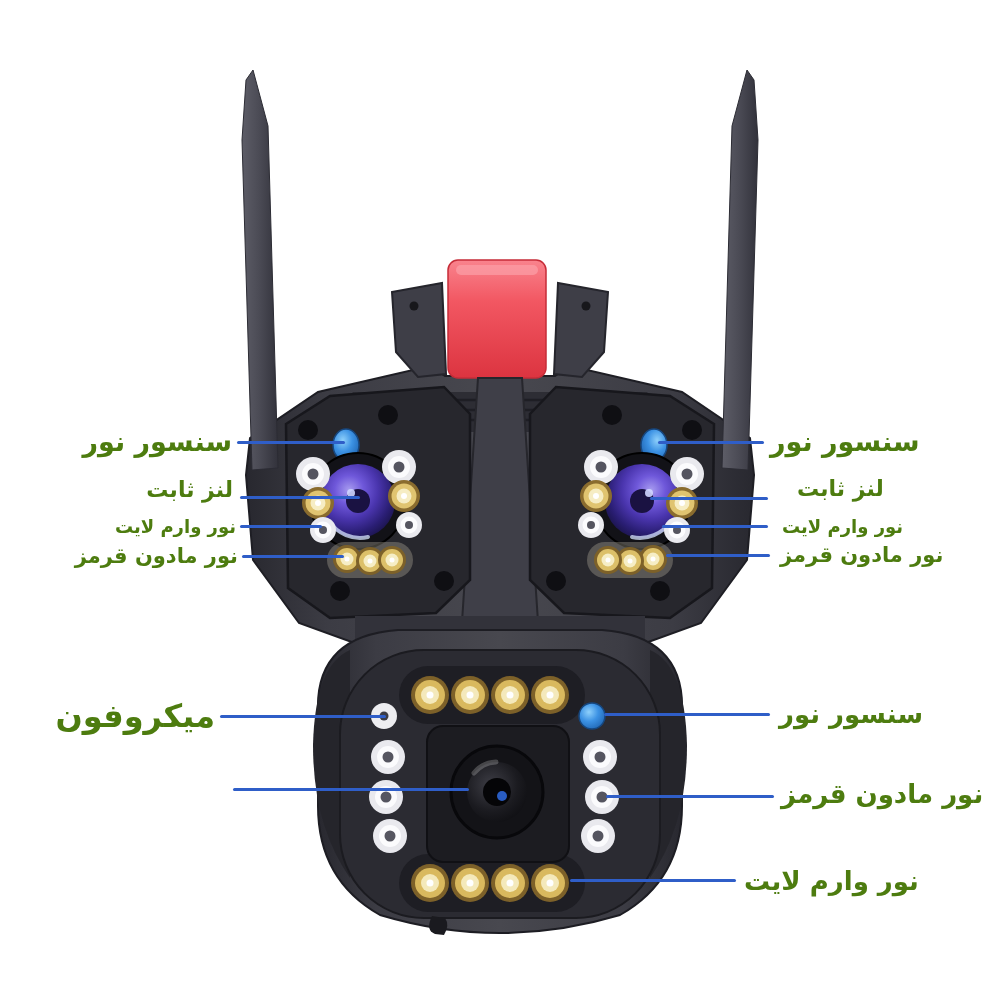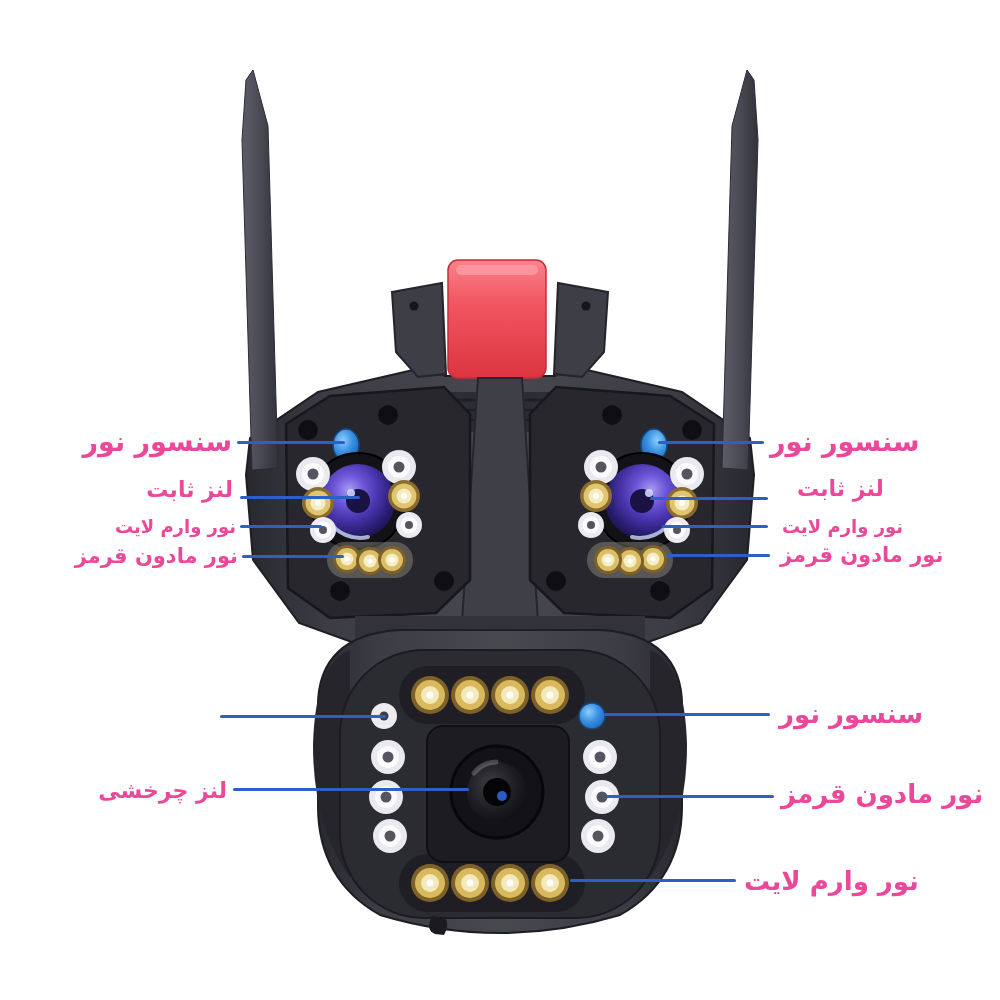--- a/index.html
+++ b/index.html
@@ -4,21 +4,21 @@
 <style>
   html,body{margin:0;padding:0;background:#ffffff;}
   #stage{
     position:relative;width:1000px;height:1000px;background:#ffffff;
     overflow:hidden;font-family:"DejaVu Sans",sans-serif;
   }
   #camera-svg{position:absolute;left:0;top:0;}
   .lbl{
     position:absolute;transform:translateY(-50%);
     direction:rtl;white-space:nowrap;line-height:1.2;
-    color:#ec4899;font-weight:700;
+    color:#4d7c0f;font-weight:700;
   }
   .f18{font-size:18px}.f21{font-size:21px}.f26{font-size:26px}
   .f27{font-size:27px}.f28{font-size:22px}.f32{font-size:32px}
   .cline{
     position:absolute;height:3px;border-radius:1.5px;background:#2f5ec8;
   }
 </style>
 </head>
 <body>
 
@@ -215,19 +215,19 @@
   <div class="lbl f27" style="right:768px;top:442px">سنسور نور</div>
   <div class="lbl f28" style="right:767px;top:490px">لنز ثابت</div>
   <div class="lbl f18" style="right:764px;top:527px">نور وارم لایت</div>
   <div class="lbl f21" style="right:762px;top:557px">نور مادون قرمز</div>
 
   <div class="lbl f27" style="left:770px;top:442px">سنسور نور</div>
   <div class="lbl f28" style="left:797px;top:489px">لنز ثابت</div>
   <div class="lbl f18" style="left:782px;top:527px">نور وارم لایت</div>
   <div class="lbl f21" style="left:780px;top:556px">نور مادون قرمز</div>
 
-  <div class="lbl f28" style="right:773px;top:791px">لنز چرخشی</div>
+  <div class="lbl f32" style="right:785px;top:716px">میکروفون</div>
 
   <div class="lbl f26" style="left:779px;top:715px">سنسور نور</div>
   <div class="lbl f26" style="left:781px;top:795px">نور مادون قرمز</div>
   <div class="lbl f26" style="left:744px;top:882px">نور وارم لایت</div>
 
 </div>
 
 </body></html>

